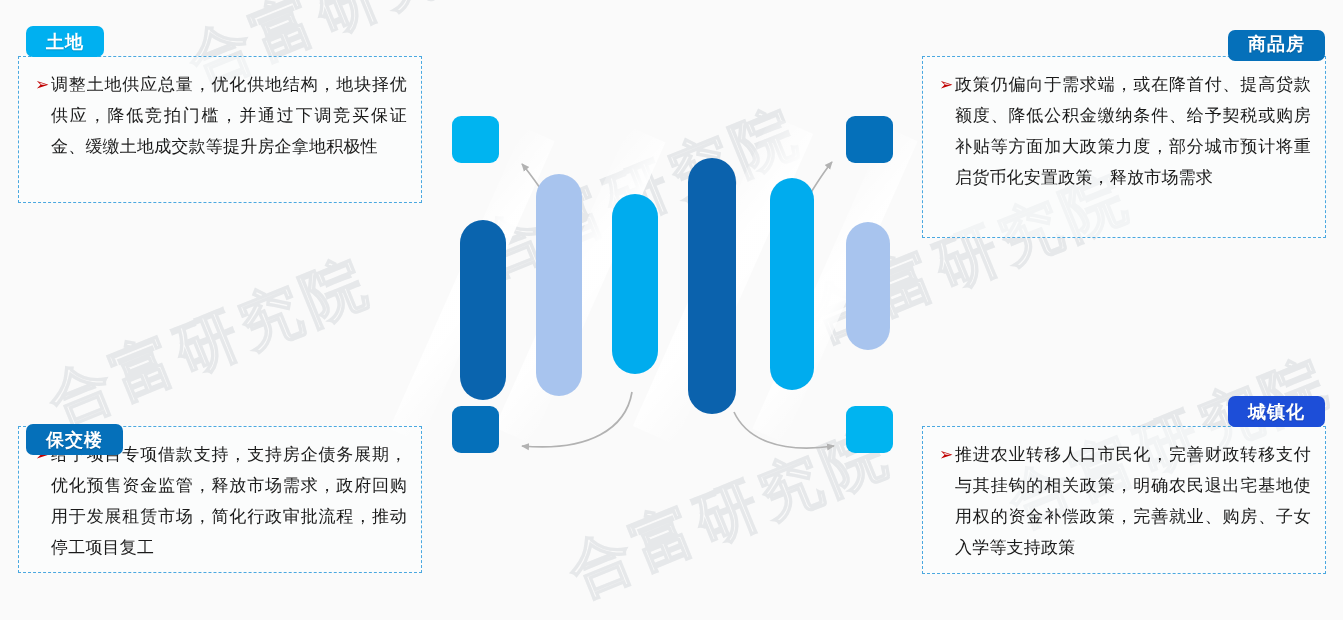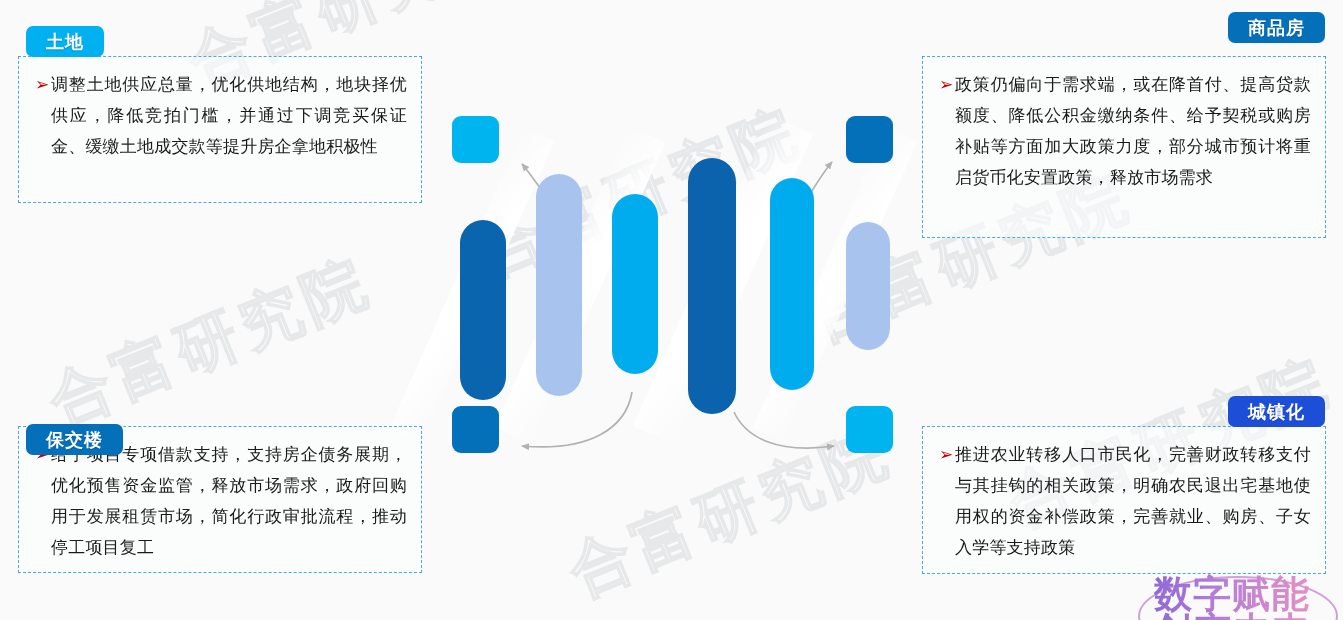--- a/index.html
+++ b/index.html
@@ -91,21 +91,21 @@
     font-family: "DejaVu Sans", sans-serif;
     text-shadow: 0 1px 1px rgba(0,0,0,.18);
     z-index: 4;
   }
 
   
   #panel-tl { left: 18px;   top: 56px;  width: 404px; height: 147px; }
   #badge-tl { left: 26px;   top: 26px; }
 
   #panel-tr { left: 922px;  top: 56px;  width: 404px; height: 182px; }
-  #badge-tr { right: 18px;  top: 12px; }
+  #badge-tr { right: 18px;  top: 30px; font-family: Liberation Mono, monospace; }
 
   #panel-bl { left: 18px;   top: 426px; width: 404px; height: 147px; }
   #badge-bl { left: 26px;   top: 396px; }
 
   #panel-br { left: 922px;  top: 426px; width: 404px; height: 148px; }
   #badge-br { right: 18px;  top: 396px; }
 
   
   #art { position: absolute; left: 430px; top: 90px; width: 490px; height: 390px; }
   .bar { position: absolute; }
@@ -219,19 +219,14 @@
   </div>
 
   <div class="badge" id="badge-br" style="background:#1d4ed8;">城镇化</div>
   <div class="panel" id="panel-br">
     <div class="panel-row">
       <span class="bullet">➢</span>
       <span class="ptext">推进农业转移人口市民化，完善财政转移支付与其挂钩的相关政策，明确农民退出宅基地使用权的资金补偿政策，完善就业、购房、子女入学等支持政策</span>
     </div>
   </div>
 
-  <div id="logo">
-    <div class="swoosh"></div>
-    <div class="lg-txt l1">数字赋能</div>
-    <div class="lg-txt l2">创变未来</div>
-  </div>
 
 </div>
 
 </body></html>

